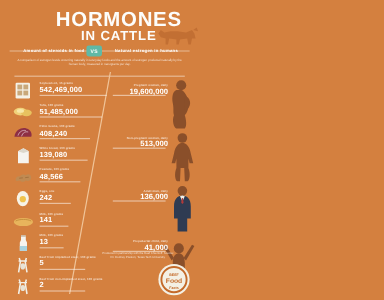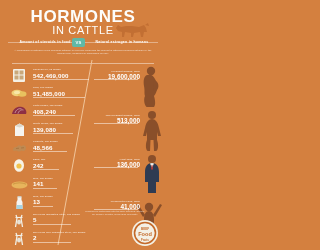--- a/index.html
+++ b/index.html
@@ -6,29 +6,29 @@
   body{
     width:166px;height:250px;overflow:hidden;
     background:#d4803f;
     font-family:"Liberation Sans","DejaVu Sans",sans-serif;
     color:#ffffff;
     position:relative;
   }
   .sheet{position:absolute;inset:0;}
 
   
-  .header{position:absolute;left:0;top:0;width:166px;height:52px;}
+  .header{position:absolute;left:16px;top:0;width:166px;height:52px;}
   .title{
     position:absolute;top:8px;left:0;width:166px;text-align:center;
     font-size:17px;font-weight:bold;letter-spacing:.6px;line-height:17px;
     color:#fdfdfb;
   }
   .subtitle{
     position:absolute;top:25px;left:0;width:166px;text-align:center;
-    font-size:11px;font-weight:normal;letter-spacing:.7px;line-height:11px;
+    font-size:11px;font-weight:bold;letter-spacing:.7px;line-height:11px;
     color:#fdfdfb;
   }
   .cow{position:absolute;left:112px;top:22px;width:42px;height:16px;opacity:.62;}
 
   
   .vsbar{position:absolute;left:8px;top:38px;width:150px;height:9px;}
   .vsbar .rule{
     position:absolute;top:4px;left:0;width:150px;height:1px;
     background:rgba(255,255,255,.38);
   }

